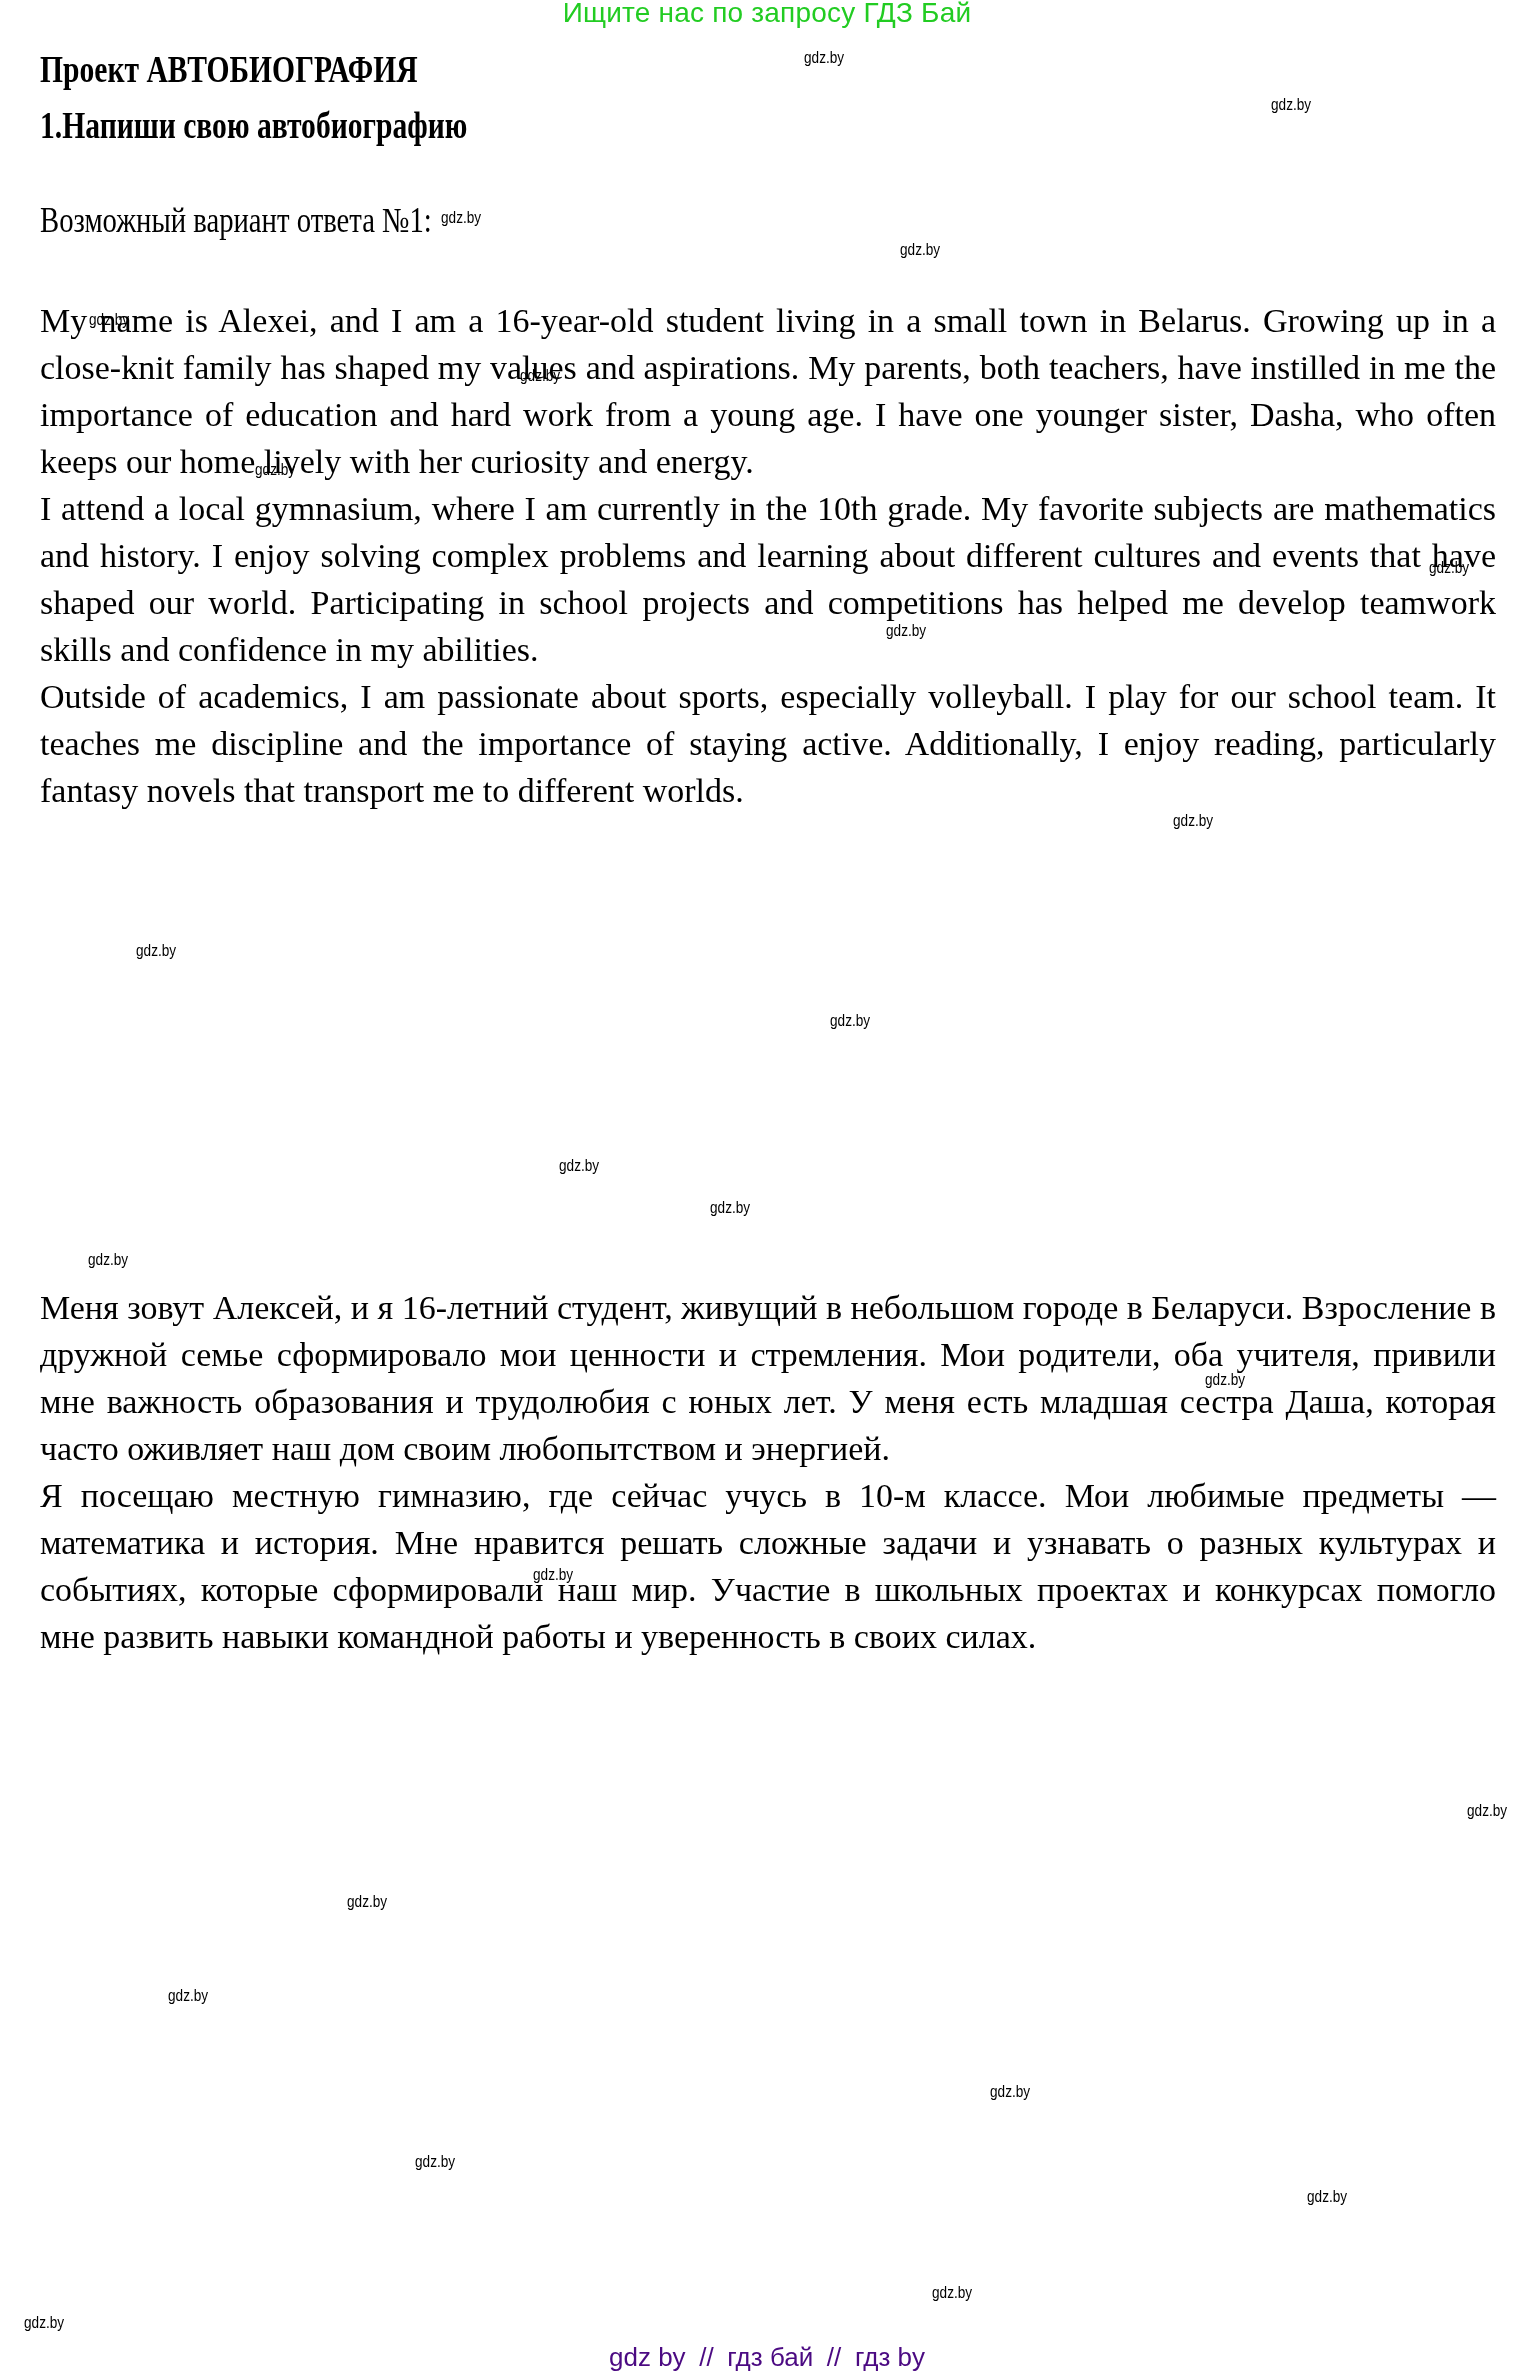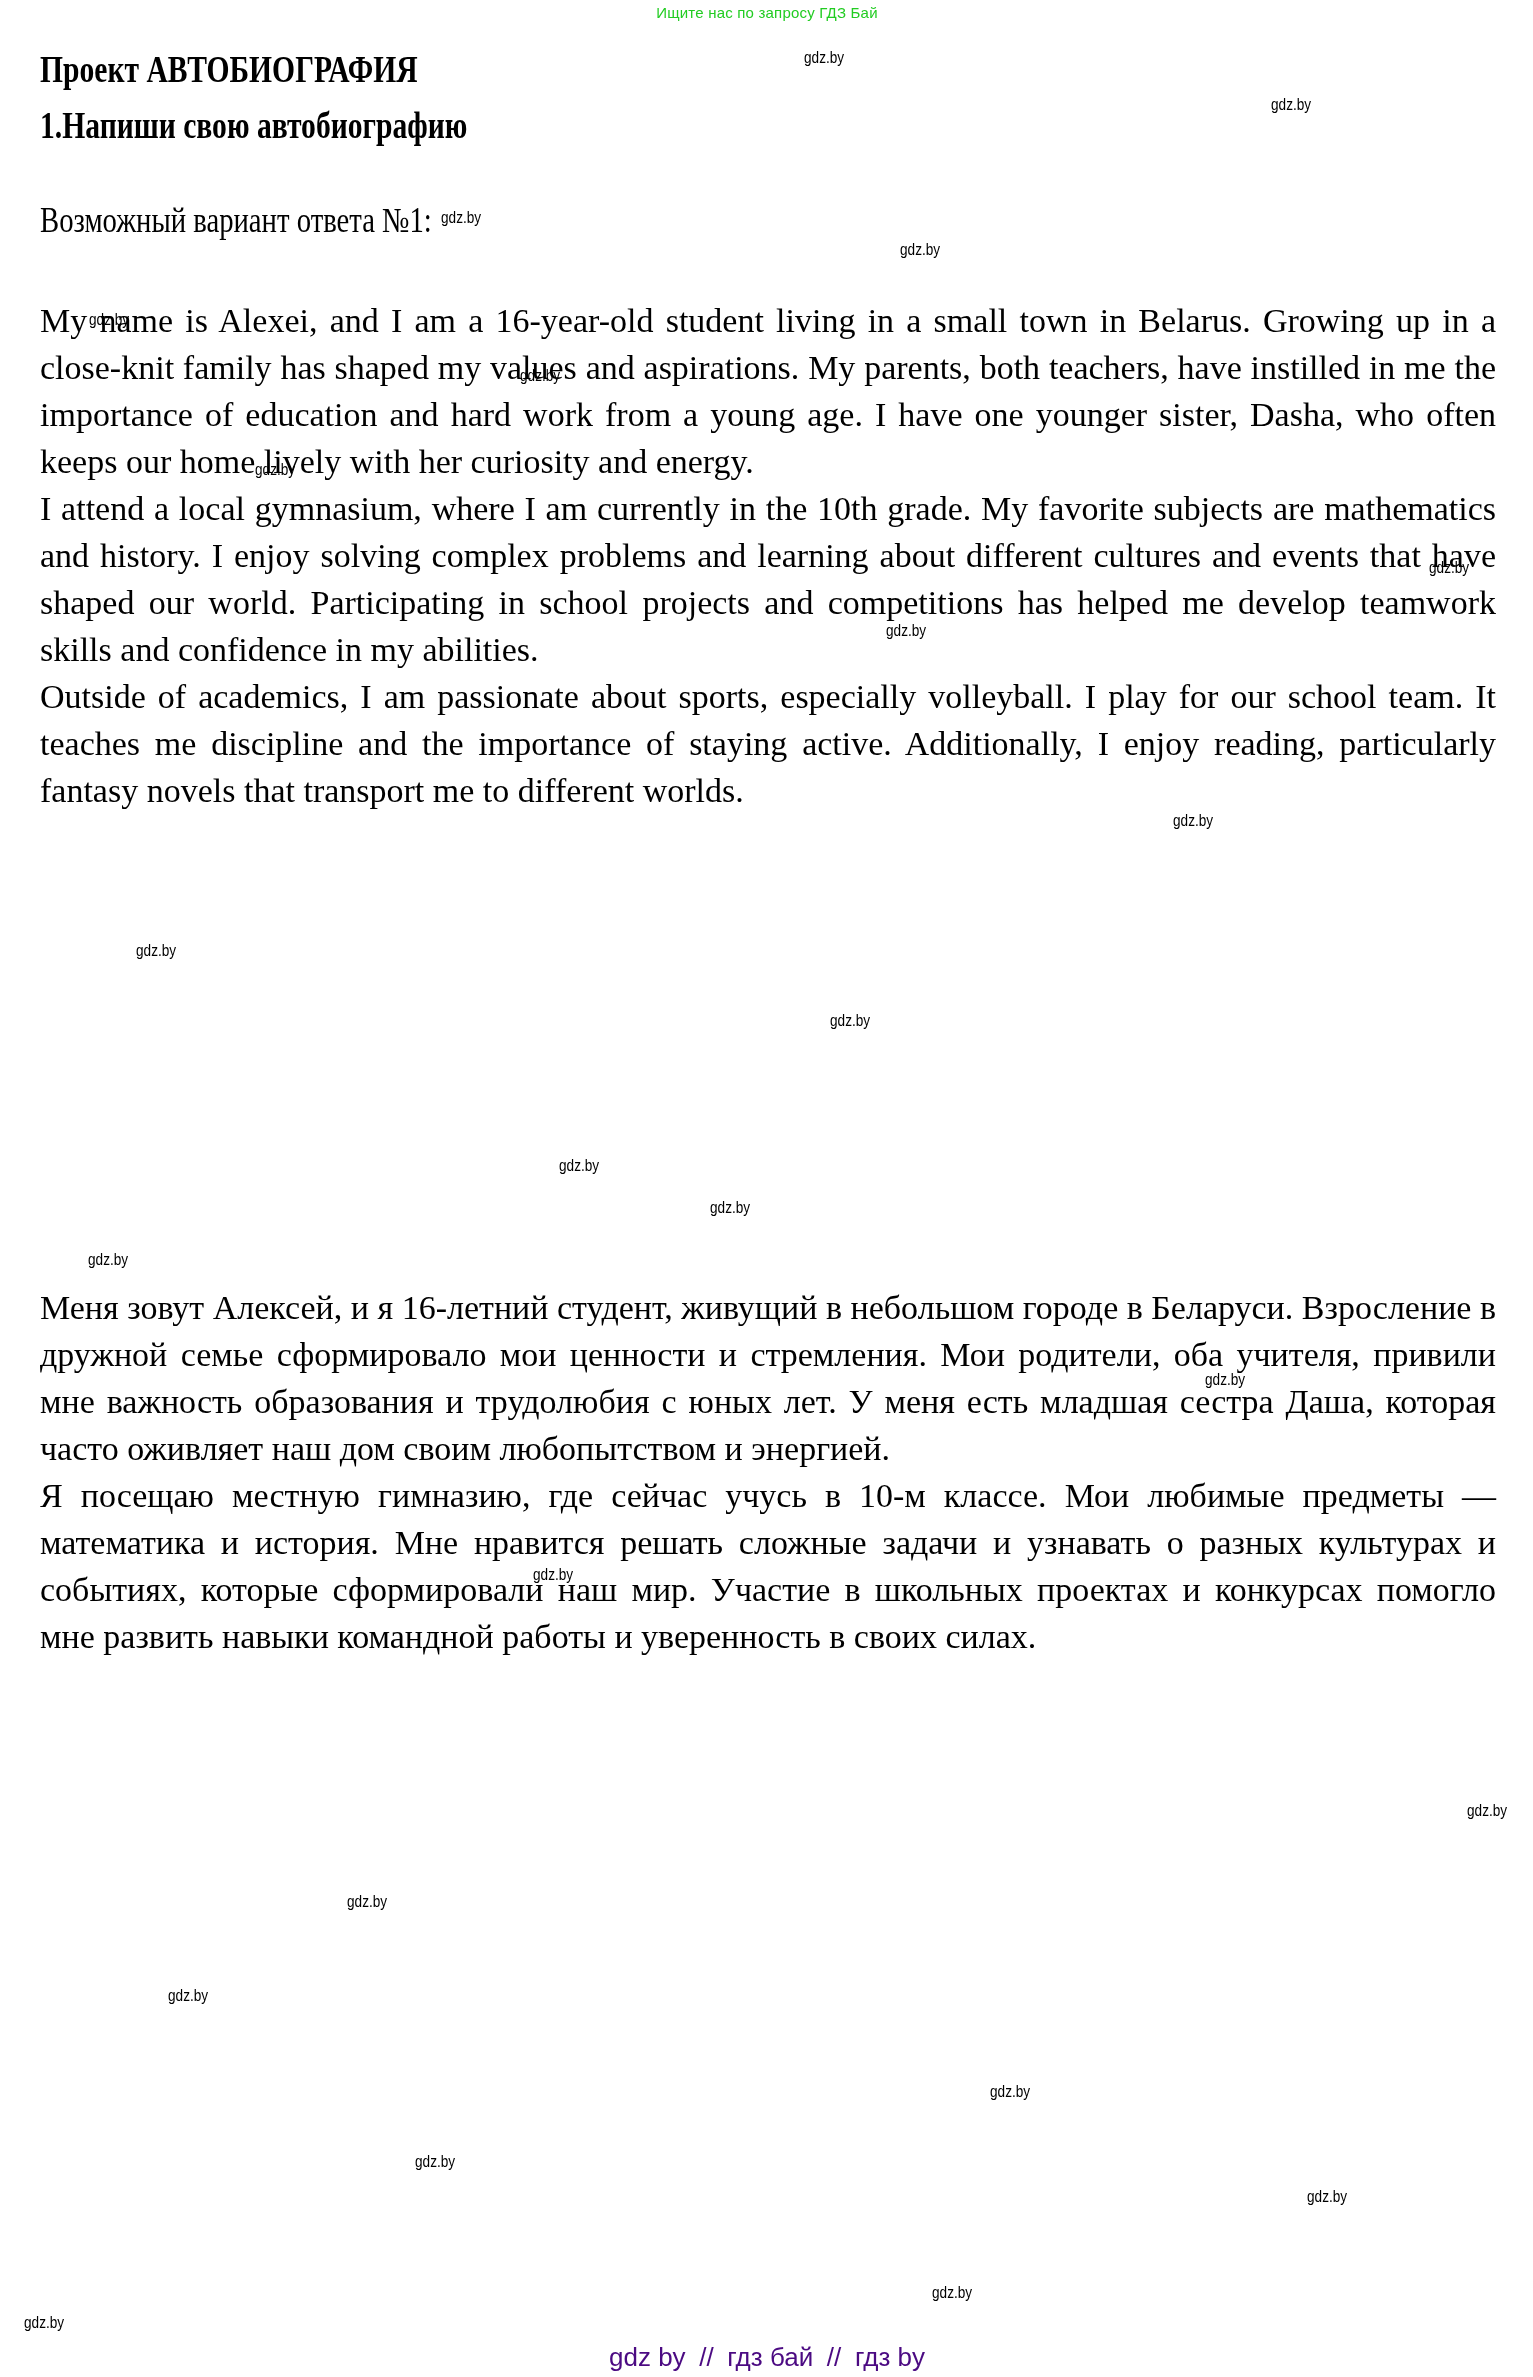--- a/index.html
+++ b/index.html
@@ -17,21 +17,21 @@
   }
 
   
   .promo-banner {
     position: absolute;
     top: 0px;
     left: 0;
     width: 1534px;
     text-align: center;
     font-family: "Liberation Sans", "DejaVu Sans", sans-serif;
-    font-size: 15px;
+    font-size: 28px;
     line-height: 25.5px;
     color: #22cc22;
     font-weight: 400;
     letter-spacing: 0.2px;
     white-space: nowrap;
   }
 
   
   .doc-title {
     position: absolute;

